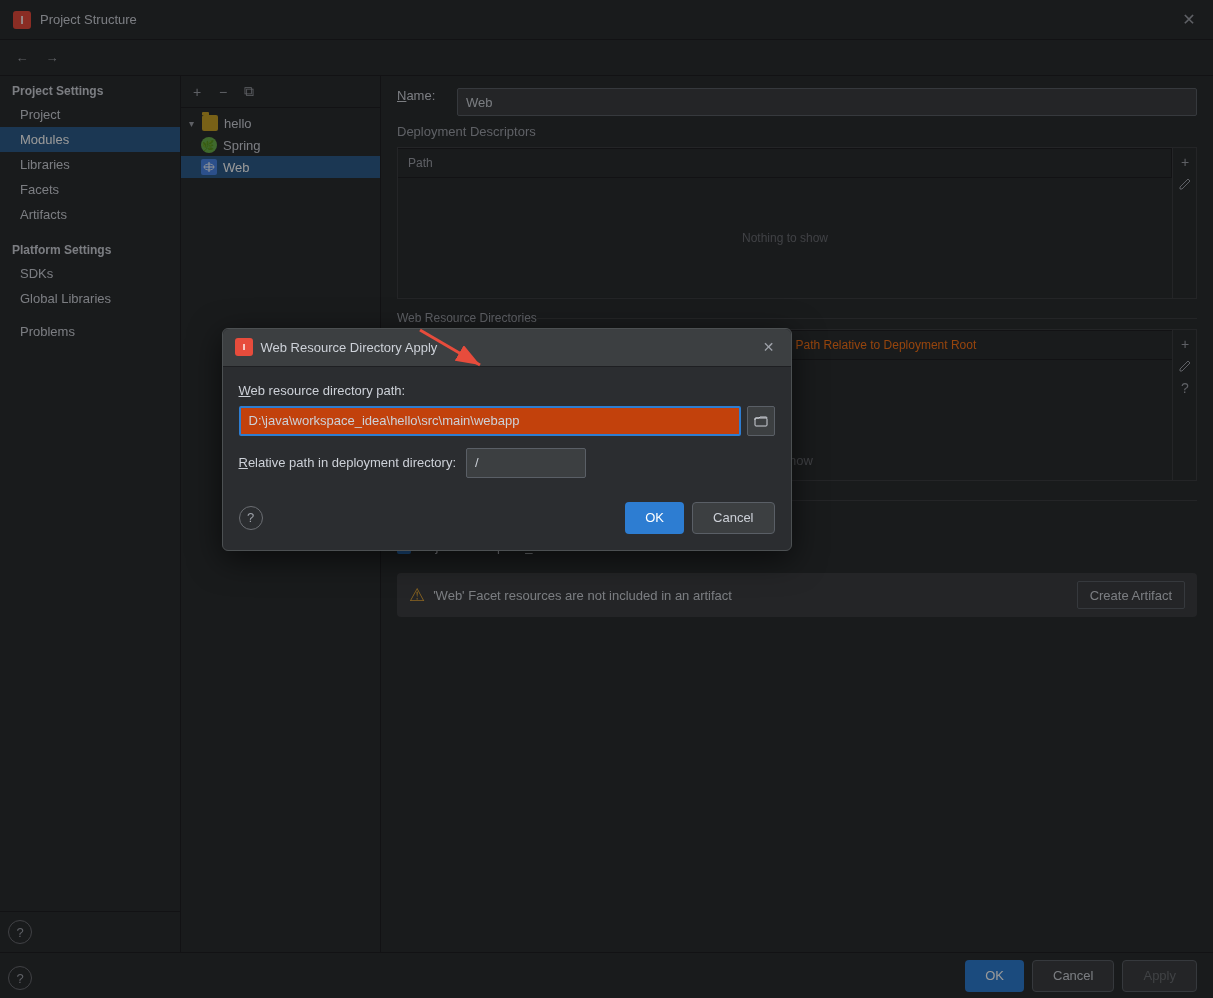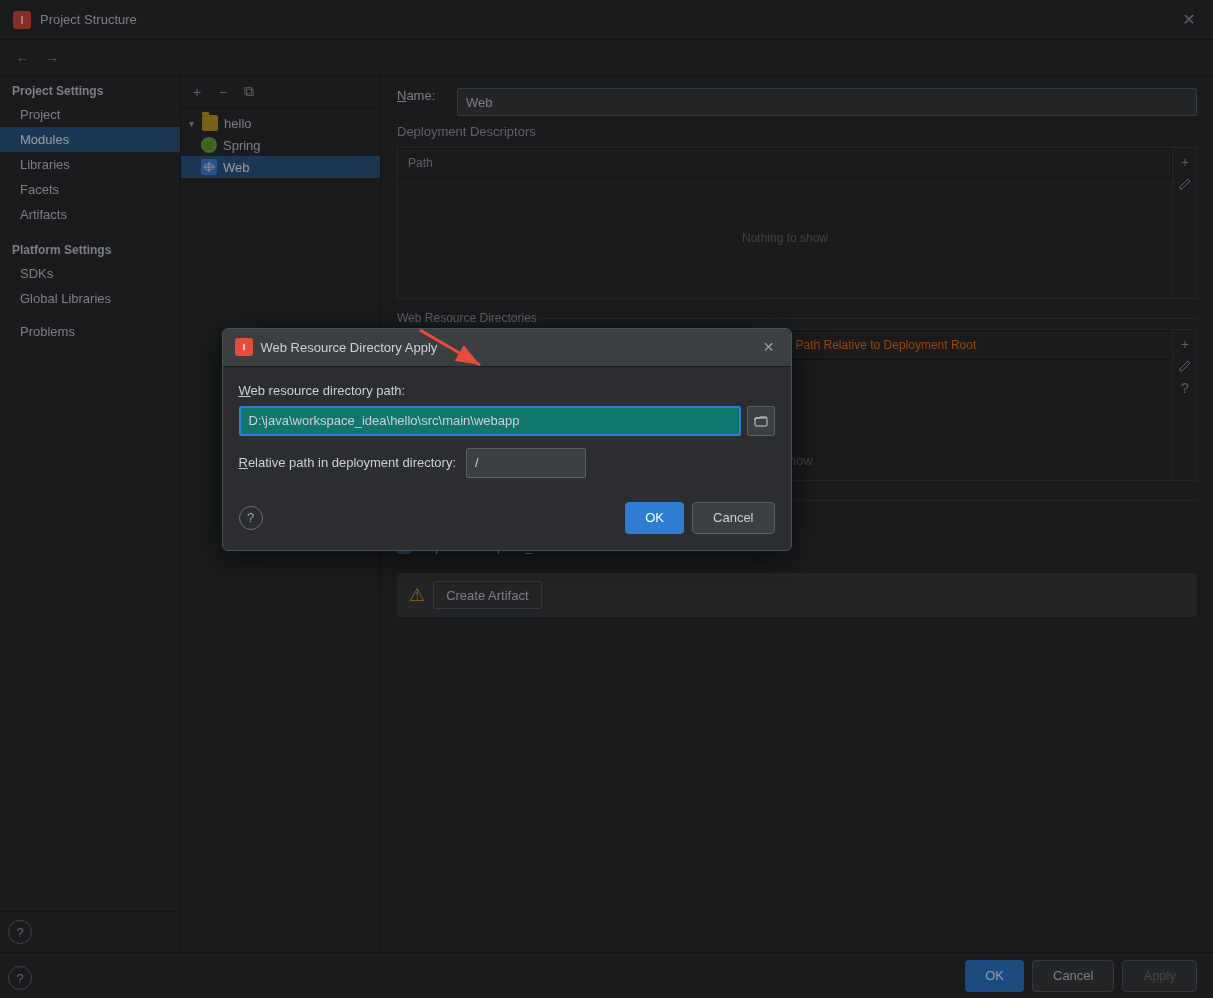--- a/index.html
+++ b/index.html
@@ -517,21 +517,21 @@
     }
     .dialog-input-row {
       display: flex;
       align-items: center;
       gap: 6px;
       margin-bottom: 12px;
     }
     .dialog-input {
       flex: 1;
       height: 30px;
-      background: #0f766e;
+      background: #c2410c;
       border: 2px solid #2d7dd2;
       color: #cdd1d8;
       padding: 0 8px;
       font-size: 13px;
       outline: none;
       border-radius: 2px;
     }
     .dialog-browse-btn {
       width: 28px;
       height: 30px;
@@ -774,20 +774,21 @@
           <span>D:\java\workspace_idea\hello\src\main\java</span>
         </div>
         <div class="source-root-item">
           <div class="checkbox"></div>
           <span>D:\java\workspace_idea\hello\src\main\resources</span>
         </div>
       </div>
 
       <div class="warning-bar">
         <span class="warning-triangle">⚠</span>
+        <span class="warning-text">'Web' Facet resources are not included in an artifact</span>
         <button class="create-artifact-btn">Create Artifact</button>
       </div>
 
     </div>
   </div>
 
   <div class="bottom-bar">
     <button class="btn-primary">OK</button>
     <button class="btn-secondary">Cancel</button>
     <button class="btn-disabled">Apply</button>

